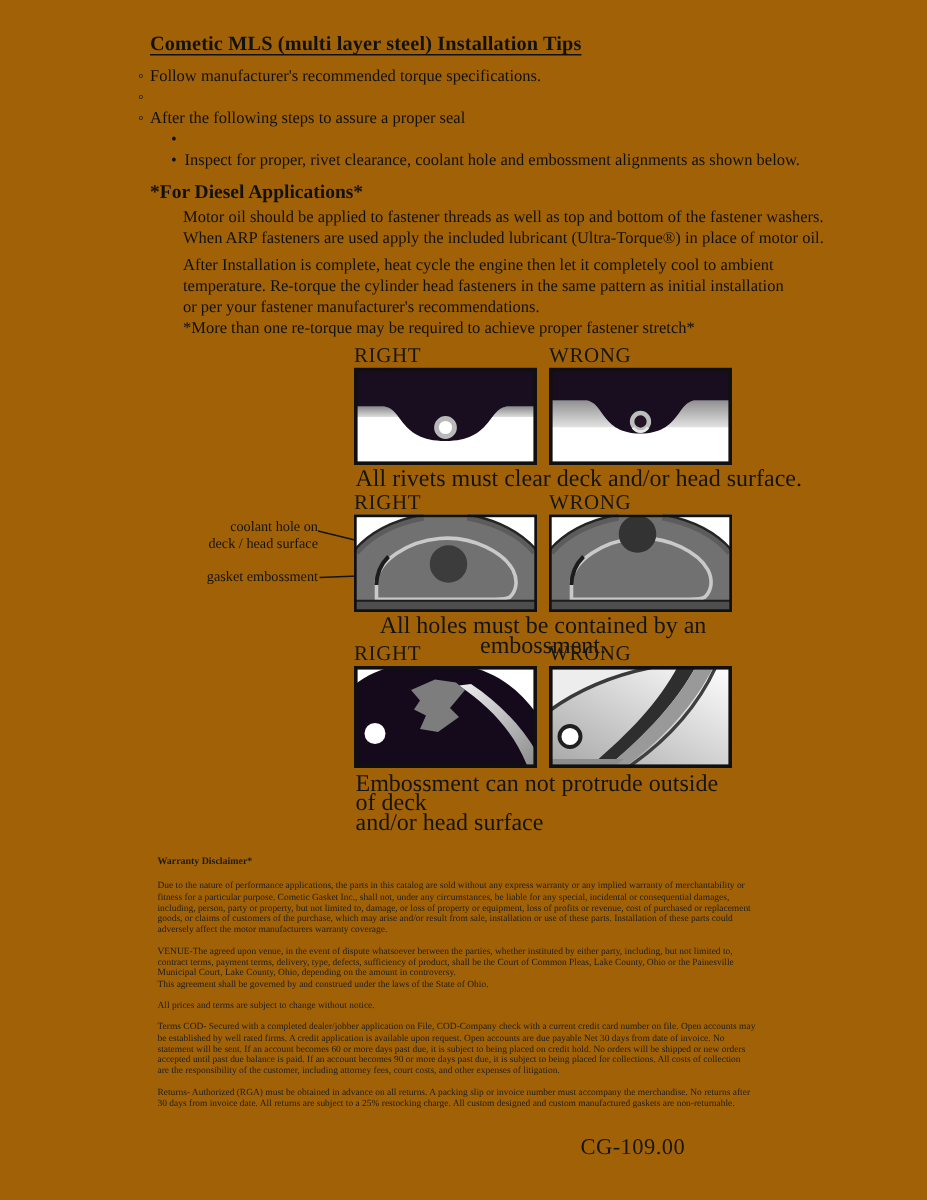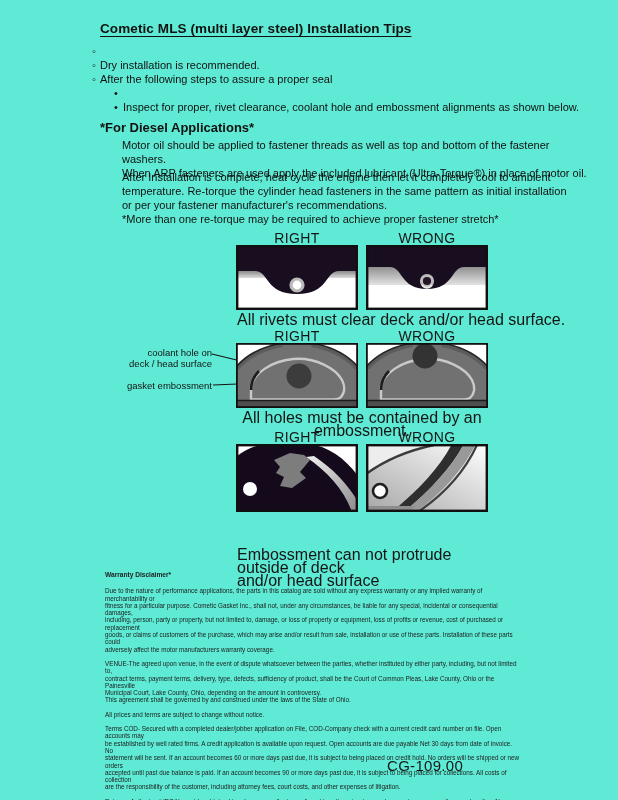--- a/index.html
+++ b/index.html
@@ -1,59 +1,59 @@
 <!DOCTYPE html>
 <html><head>
 <meta charset="utf-8">
 <style>
   * { margin:0; padding:0; box-sizing:border-box; }
   html,body { background:#ffffff; }
   .page {
-    position:relative; width:618px; height:800px; background:#5eead4;
-    font-family:Liberation Sans, sans-serif; color:#111; overflow:hidden;
+    position:relative; width:618px; height:800px; background:#a16207;
+    font-family:Liberation Serif, serif; color:#111; overflow:hidden;
   }
   .abs { position:absolute; }
   .title {
     left:100px; top:21px; font-size:13.5px; font-weight:bold;
     text-decoration:underline; text-underline-offset:3px; letter-spacing:0.1px;
   }
   .tips { left:92px; top:44px; font-size:11px; line-height:14px; }
   .tip-row { display:flex; }
   .tip-row .marker { width:8px; flex:0 0 8px; text-align:left; }
   .tip-row.sub { padding-left:22px; }
   .tip-row.sub .marker { width:9px; flex:0 0 9px; }
   .diesel-heading { left:100px; top:120px; font-size:13px; font-weight:bold; }
   .body-para { left:100px; font-size:11px; line-height:14px; white-space:pre-line; width:470px;margin-left:22px; }
   .para1 { top:138px; }
   .para2 { top:170px; }
   .note  { top:212px; }
-  .rw-label { top:0; width:122px; text-align:center; font-size:14px; letter-spacing:0.4px; color:#161616; }
+  .rw-label { top:0; width:122px; font-size:14px; letter-spacing:0.4px; color:#161616; }
   .dbox { width:122px; }
   .dbox svg { display:block; }
   .caption { font-size:16px; line-height:13px; color:#141414; }
   .callout { font-size:9.5px; line-height:11px; text-align:right; width:94px; color:#141414; white-space:pre-line; }
   .disclaimer { left:105px; top:571px; width:416px; font-size:6.3px; line-height:7.3px; color:#1c1c1c; }
   .disclaimer .dhead { font-weight:bold; font-size:6.6px; margin-bottom:9px; }
   .disclaimer p { white-space:pre-line; margin-bottom:7px; }
   .doc-code { left:387px; top:757px; font-size:15px; letter-spacing:0.3px; color:#161616; }
 </style>
 </head>
 <body>
 
 <div class="page">
 
   <h1 class="abs title">Cometic MLS (multi layer steel) Installation Tips</h1>
 
   <div class="abs tips">
     <div class="tip-row">
       <span class="marker">◦</span>
+      <span>Follow manufacturer's recommended torque specifications.</span>
     </div>
     <div class="tip-row">
       <span class="marker">◦</span>
-      <span>Dry installation is recommended.</span>
     </div>
     <div class="tip-row">
       <span class="marker">◦</span>
       <span>After the following steps to assure a proper seal</span>
     </div>
     <div class="tip-row sub">
       <span class="marker">•</span>
     </div>
     <div class="tip-row sub">
       <span class="marker">•</span>
@@ -188,21 +188,21 @@
       <path d="M0,30 C22,14 44,6 68,1" fill="none" stroke="#3a3a3a" stroke-width="2.4"></path>
       <path d="M86,0 H98 C84,26 62,48 38,68 H26 C52,46 72,26 86,0 Z" fill="#2e2e2e"></path>
       <path d="M98,0 H110 C96,28 74,50 50,68 H38 C62,48 84,26 98,0 Z" fill="#999999"></path>
       <path d="M111,1 C98,29 77,51 52,68" fill="none" stroke="#3f3f3f" stroke-width="2.2"></path>
       <path d="M0,62 H50 L42,68 H0 Z" fill="#8d8d8d"></path>
       <circle cx="14" cy="47" r="7" fill="#ffffff" stroke="#1f1f1f" stroke-width="2.6"></circle>
       <rect x="1.2" y="1.2" width="119.6" height="65.6" fill="none" stroke="#101010" stroke-width="2.4"></rect>
     </svg>
   </div>
 
-  <div class="abs caption" style="left:237px; top:516px; width:245px; white-space:pre-line;margin-top:32px;">Embossment can not protrude outside of deck
+  <div class="abs caption" style="left:237px; top:516px; width:245px; white-space:pre-line;">Embossment can not protrude outside of deck
 and/or head surface</div>
 
   <div class="abs disclaimer">
     <div class="dhead">Warranty Disclaimer*</div>
     <p>Due to the nature of performance applications, the parts in this catalog are sold without any express warranty or any implied warranty of merchantability or
 fitness for a particular purpose.  Cometic Gasket Inc., shall not, under any circumstances, be liable for any special, incidental or consequential damages,
 including, person, party or property, but not limited to, damage, or loss of property or equipment, loss of profits or revenue, cost of purchased or replacement
 goods, or claims of customers of the purchase, which may arise and/or result from sale, installation or use of these parts.  Installation of these parts could
 adversely affect the motor manufacturers warranty coverage.</p>
     <p>VENUE-The agreed upon venue, in the event of dispute whatsoever between the parties, whether instituted by either party, including, but not limited to,

